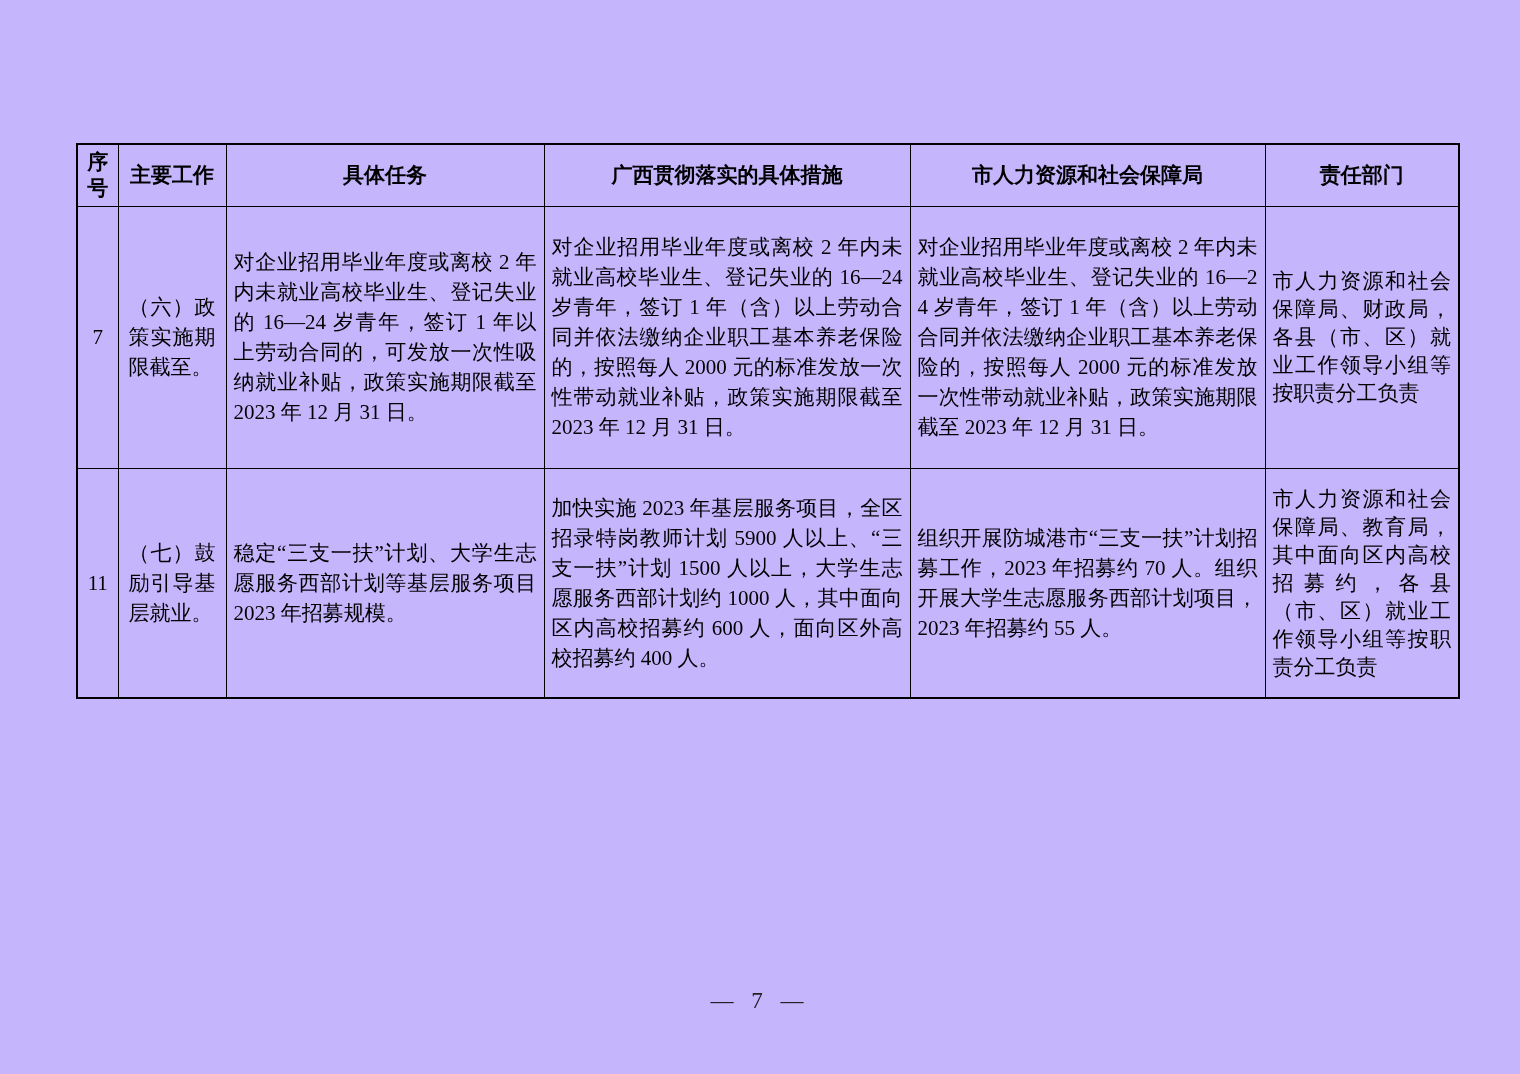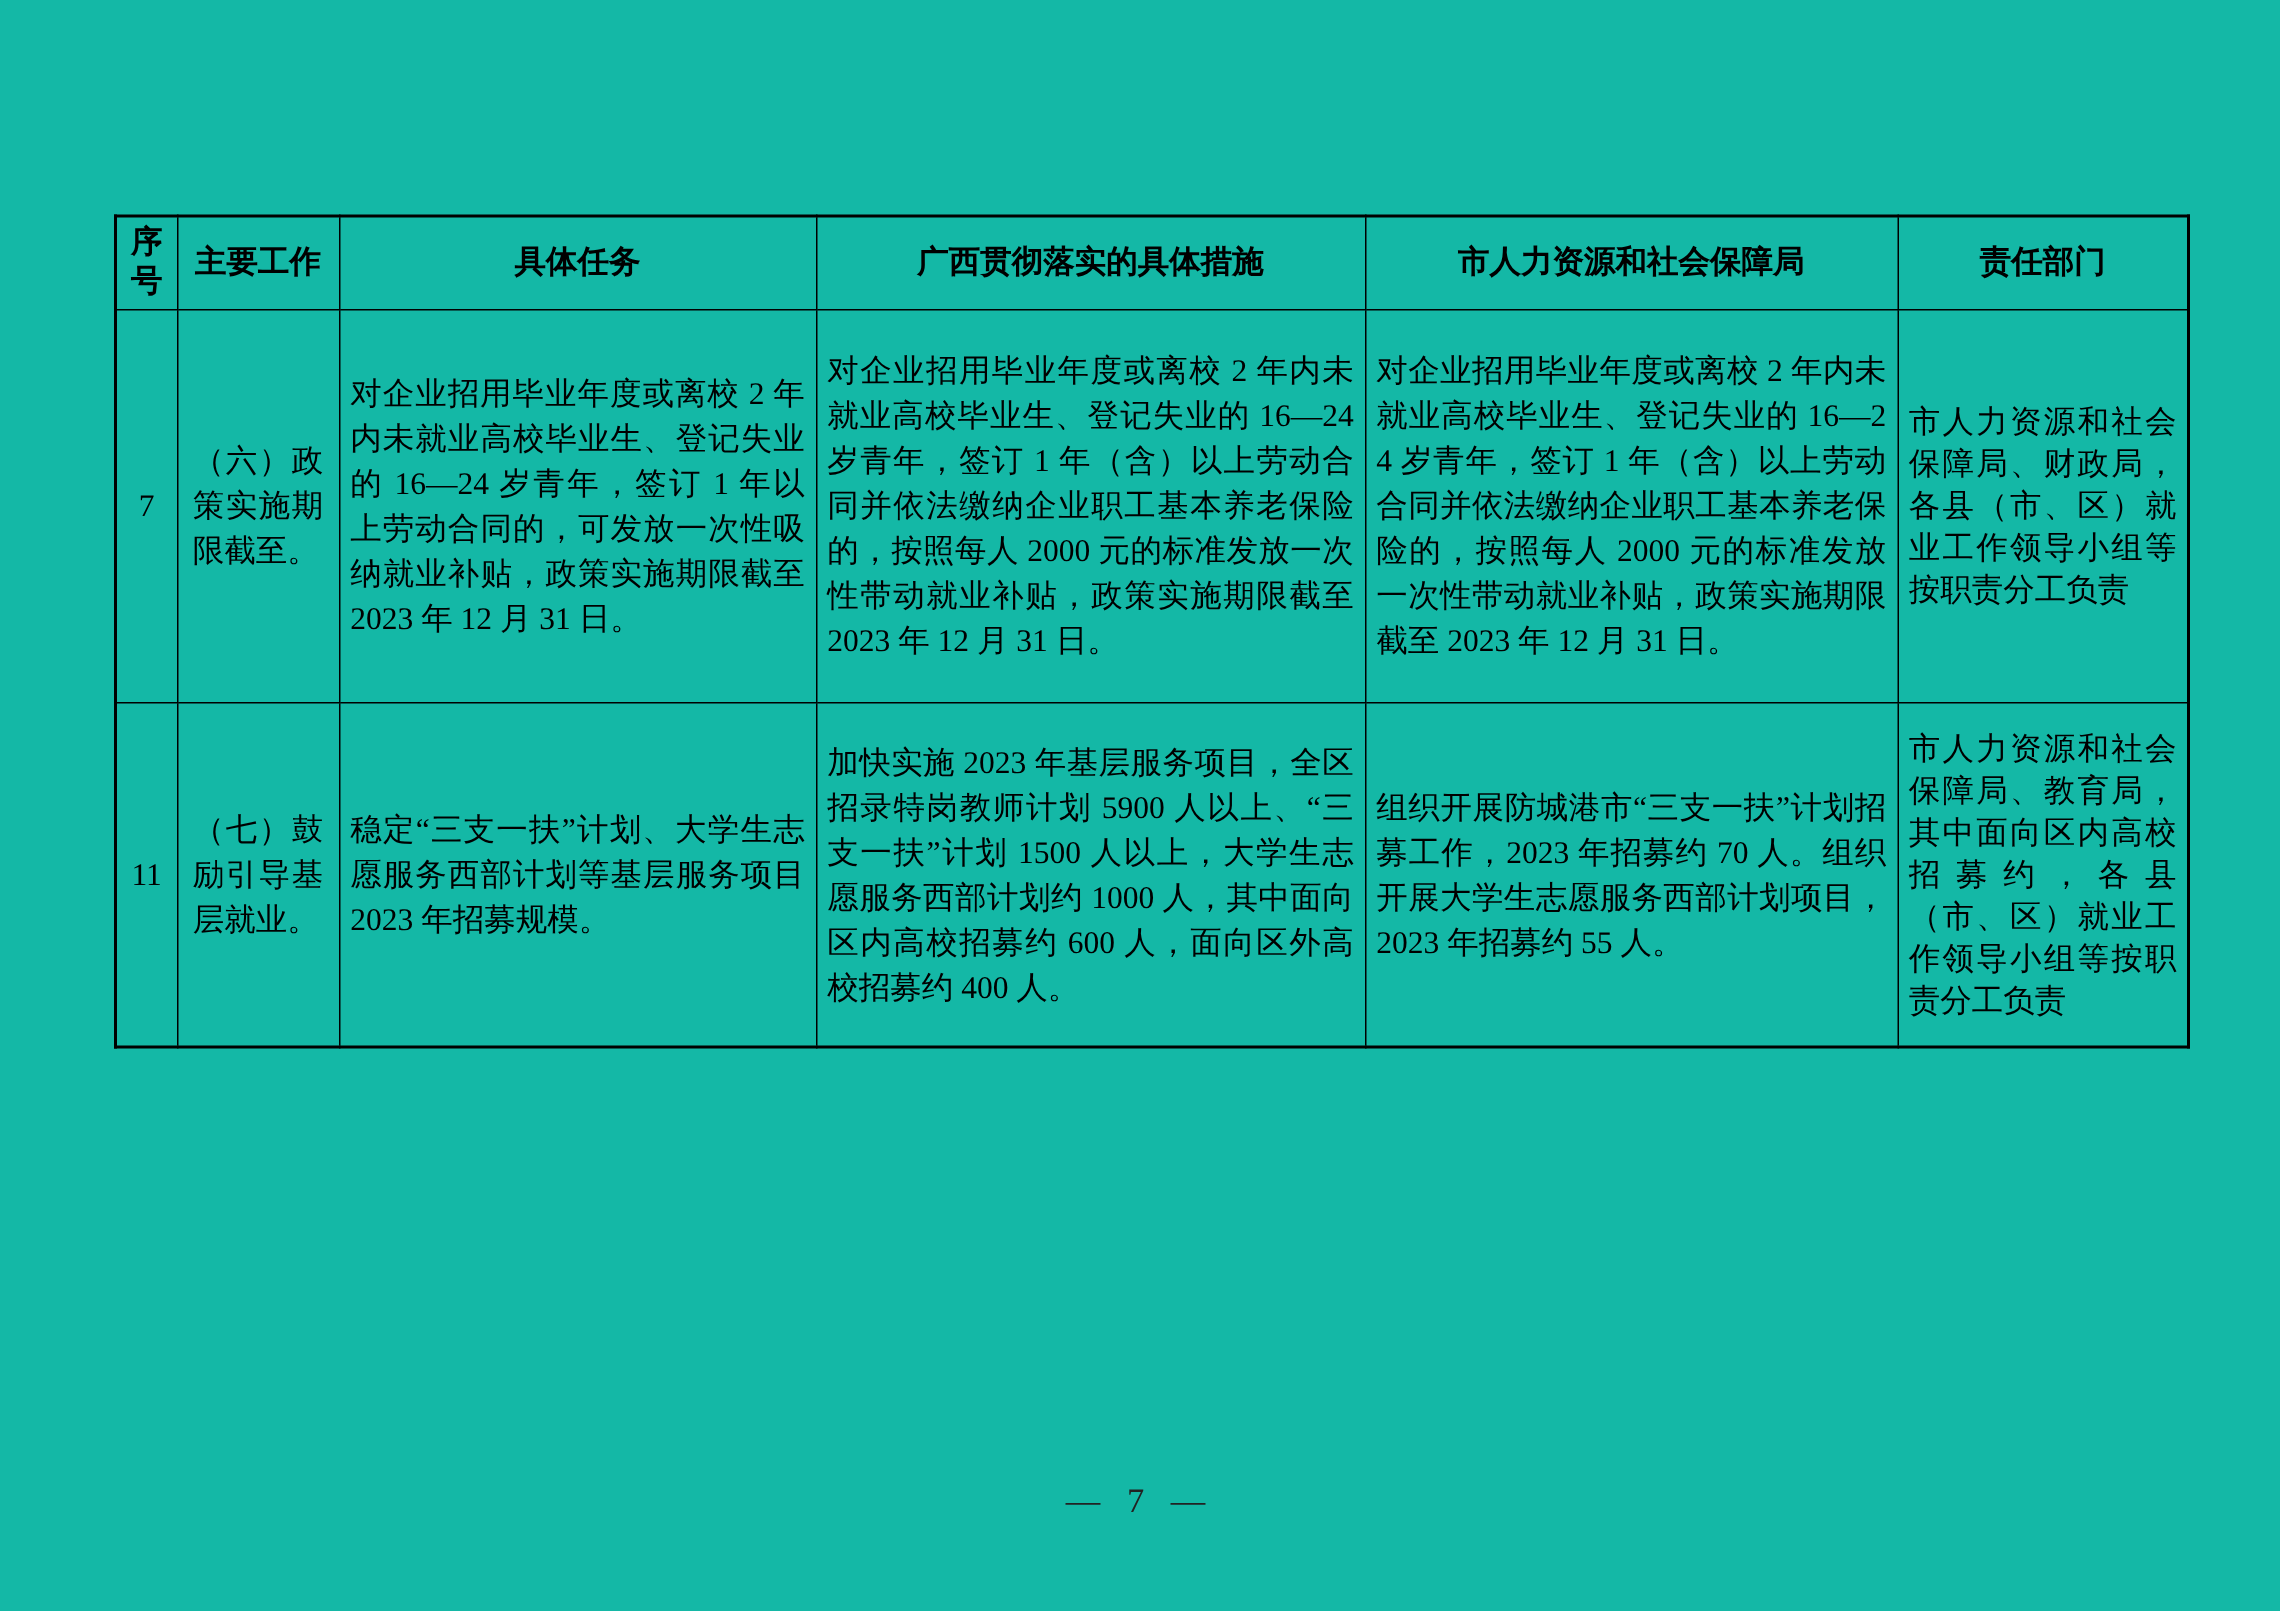--- a/index.html
+++ b/index.html
@@ -1,21 +1,21 @@
 <!DOCTYPE html>
 <html><head>
 <meta charset="utf-8">
 <style>
   * { margin: 0; padding: 0; box-sizing: border-box; }
   html, body { background: #e8e8e8; }
   .page {
     position: relative;
     width: 1520px;
     height: 1074px;
-    background: #14b8a6;
+    background: #c4b5fd;
     font-family: "Liberation Serif", "DejaVu Serif", serif;
     color: #000;
     overflow: hidden;
   }
   table.doc-table {
     position: absolute;
     left: 76px;
     top: 143px;
     width: 1382px;
     border-collapse: collapse;

